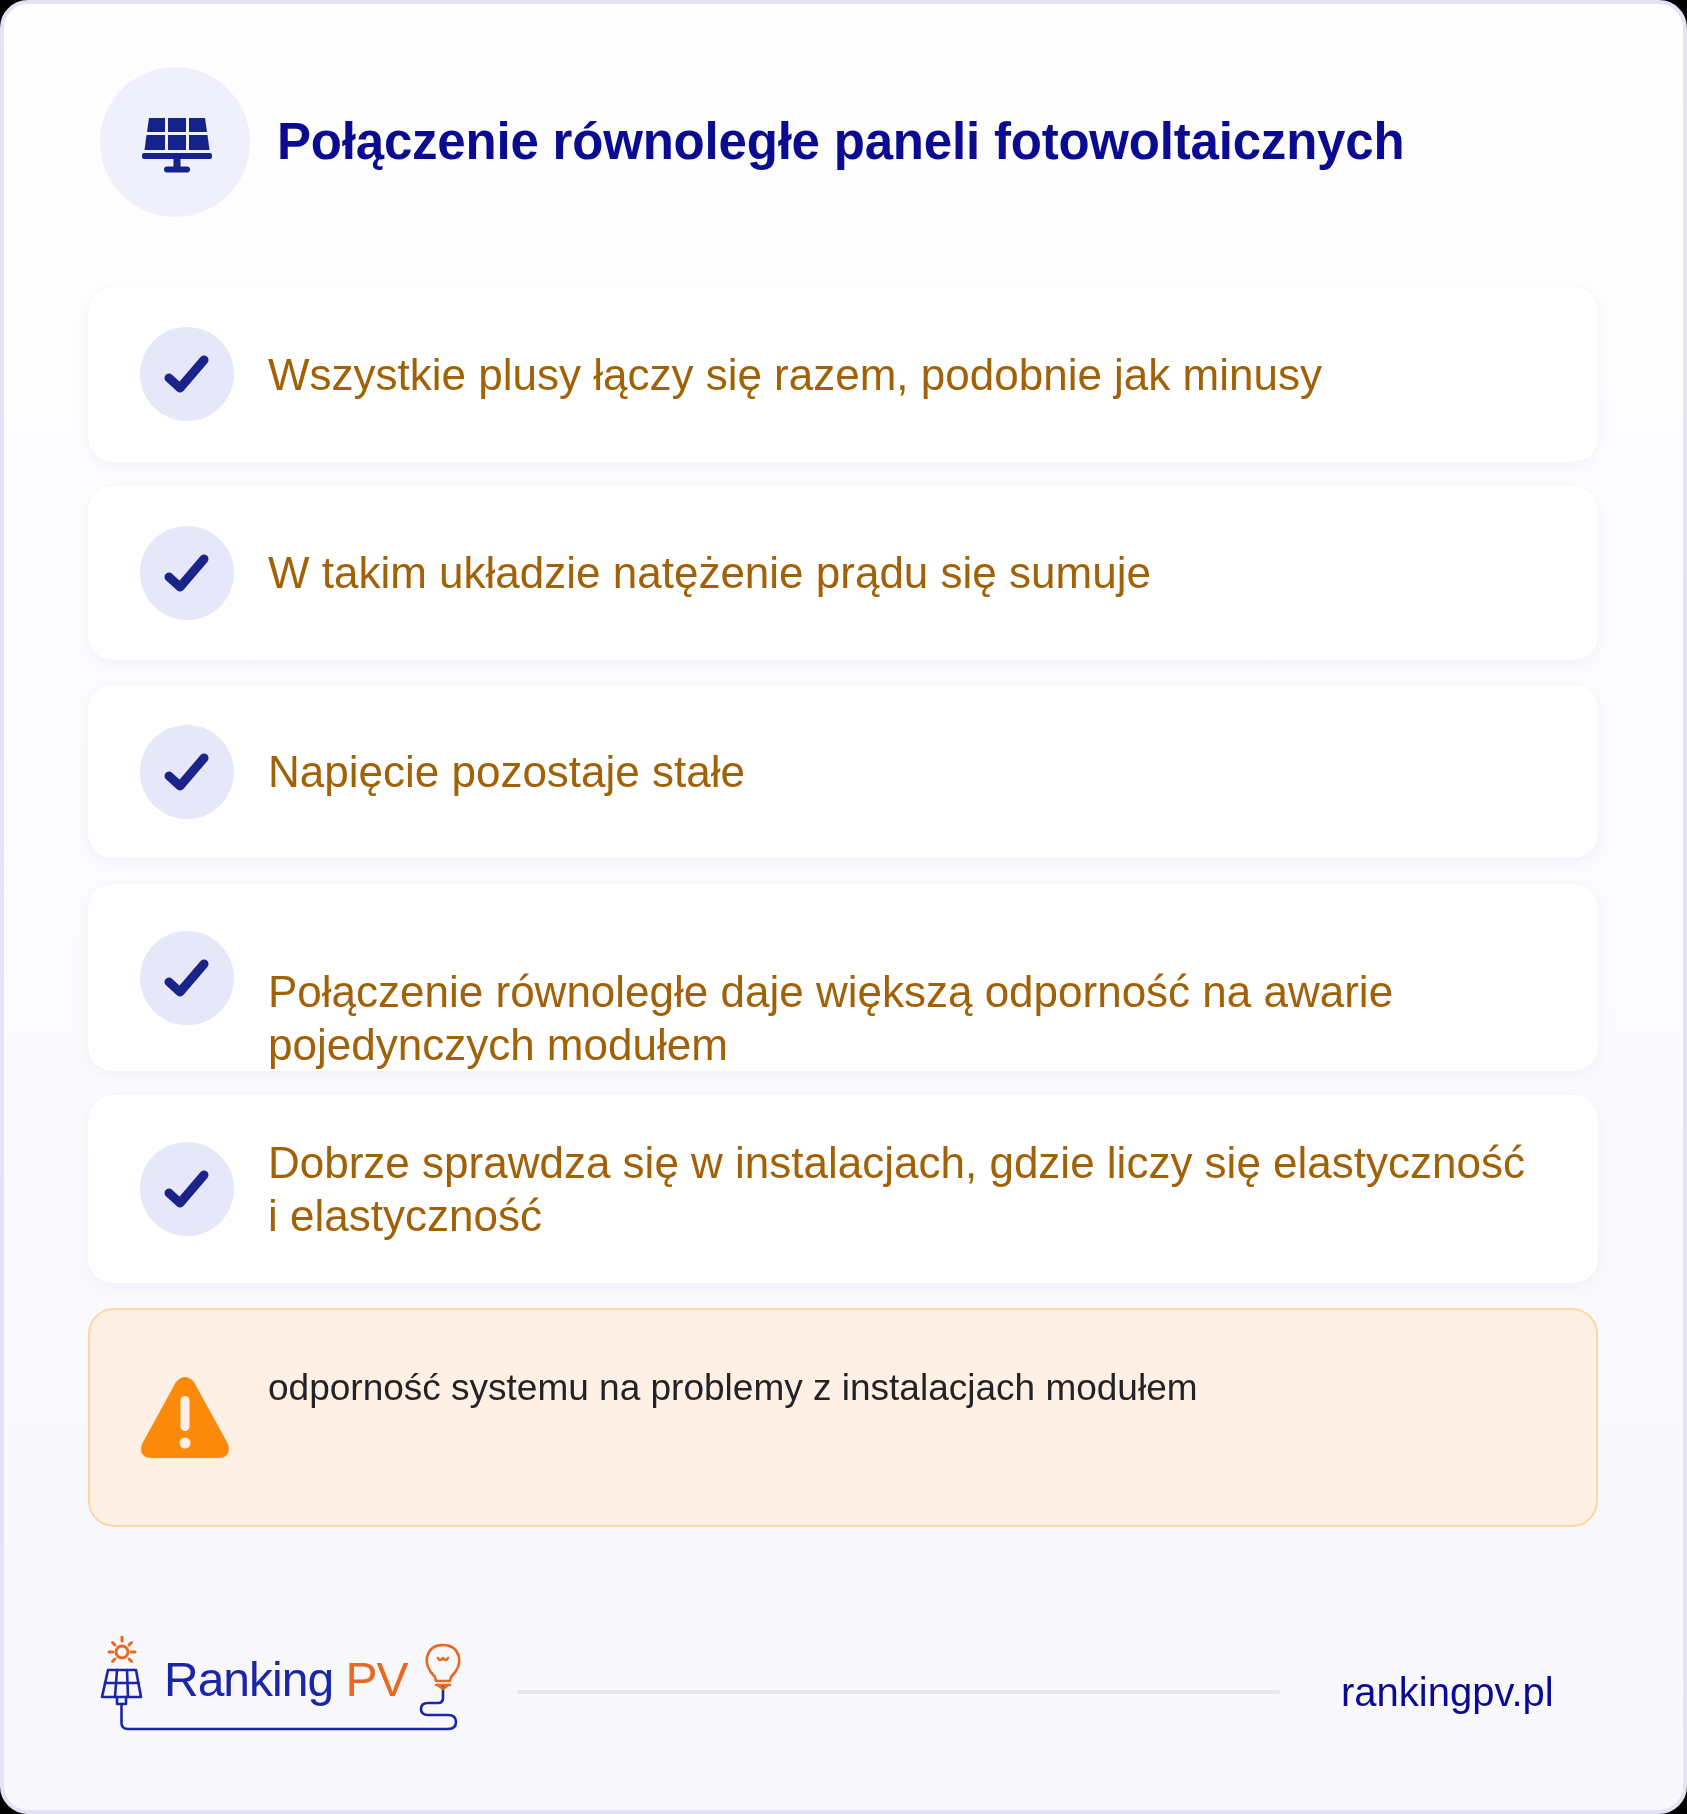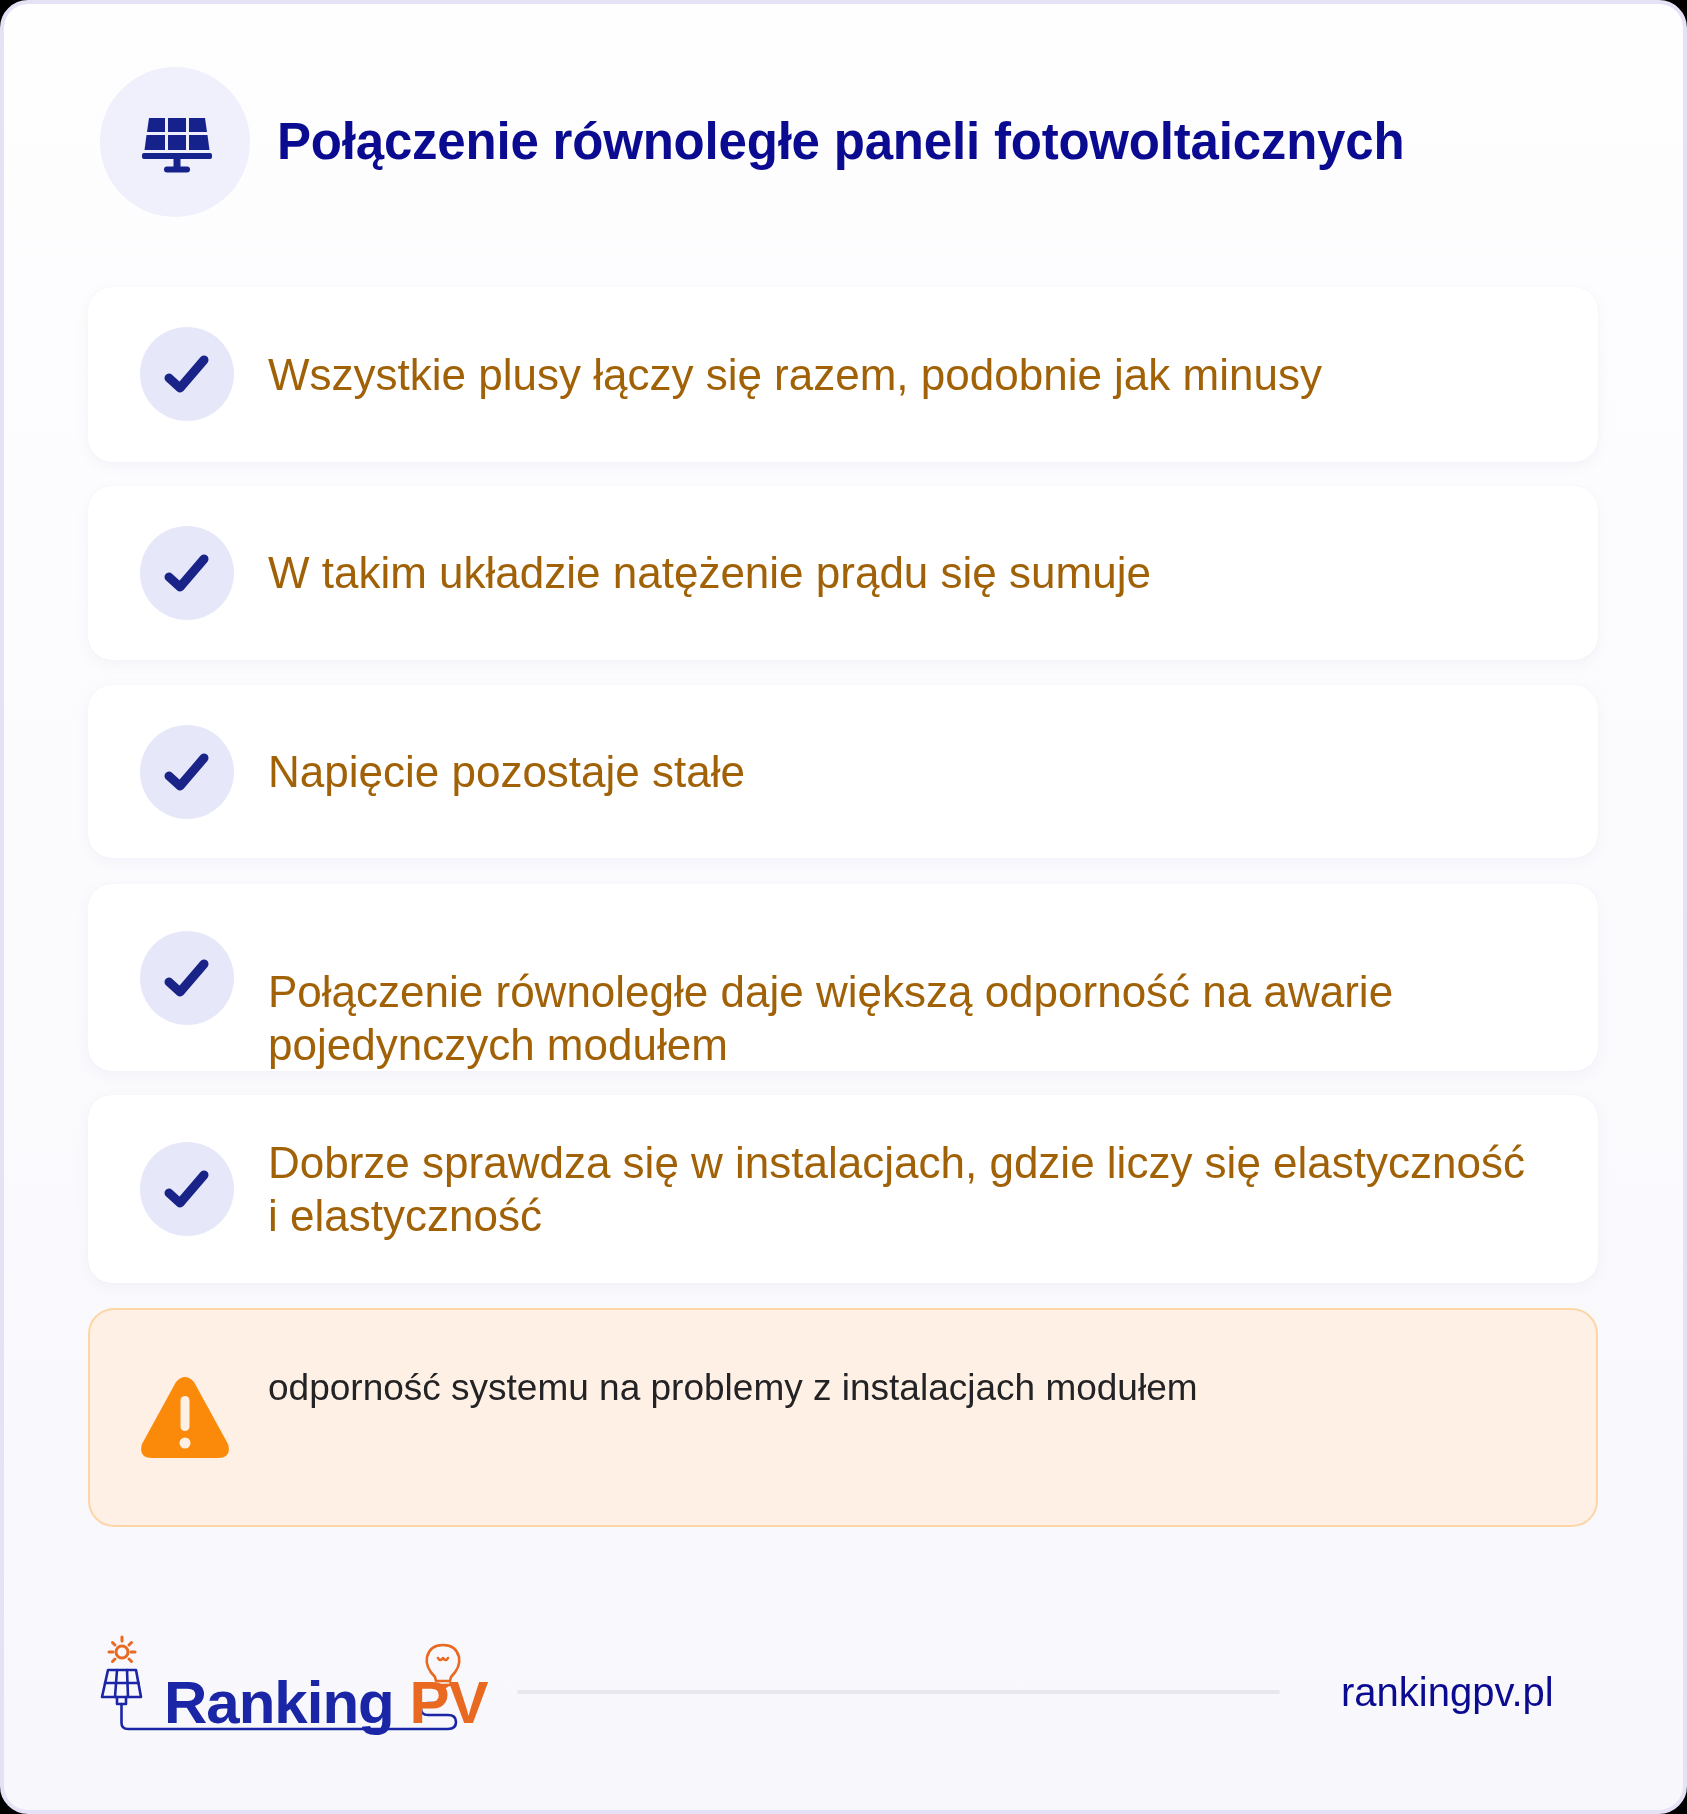--- a/index.html
+++ b/index.html
@@ -104,24 +104,24 @@
     position: absolute;
     left: 94px;
     top: 1629px;
     width: 370px;
     height: 100px;
   }
   .logo svg { position: absolute; left: 0; top: 0; }
   .logo-word {
     position: absolute;
     left: 66px;
-    top: 40px;
-    font-size: 60px;
+    top: 17px;
+    font-size: 48px;
     line-height: 60px;
-    font-weight: bold;
+    font-weight: normal;
     letter-spacing: -1px;
     white-space: nowrap;
   }
   .logo-word .w1 { color: #1a26a6; }
   .logo-word .w2 { color: #e8691f; }
   .divider {
     position: absolute;
     left: 513px;
     top: 1686px;
     width: 763px;

